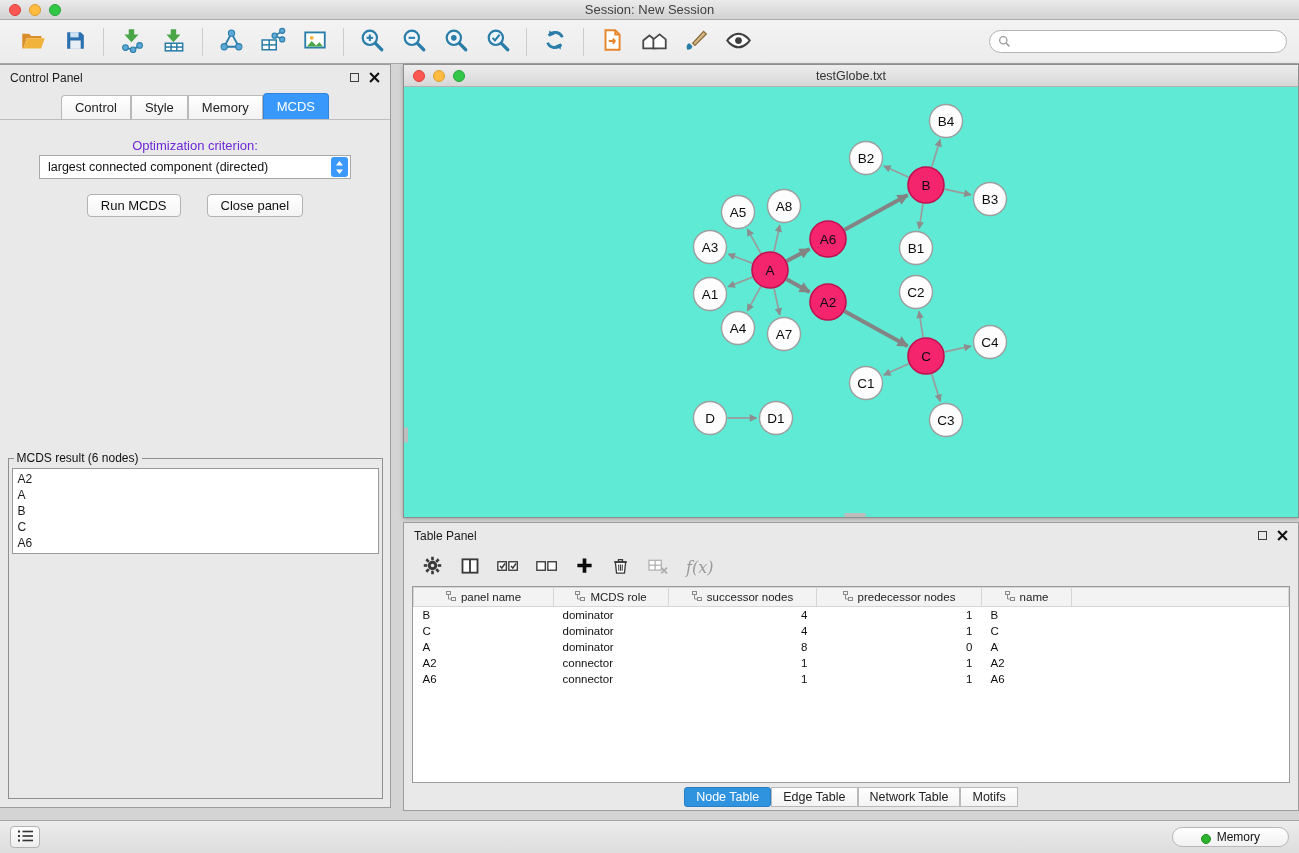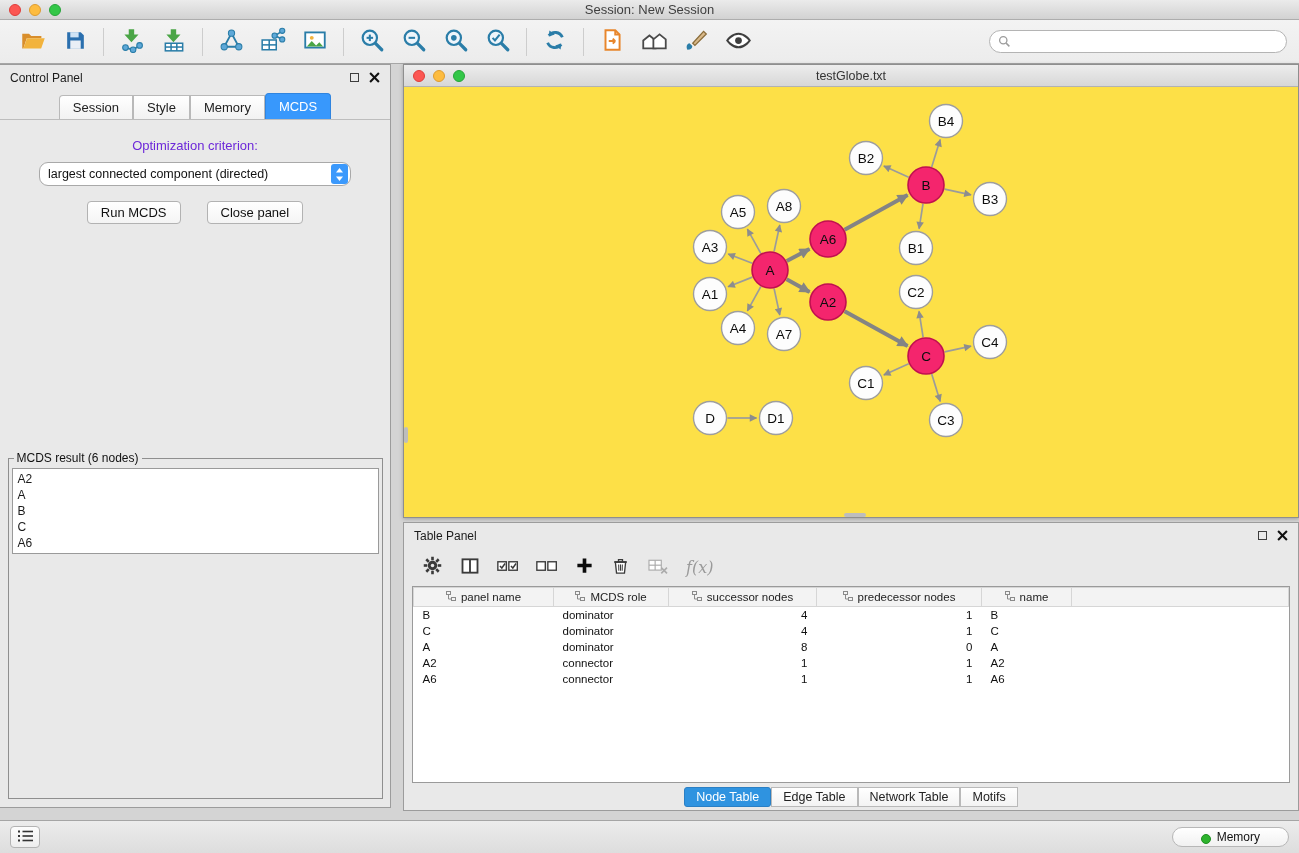--- a/index.html
+++ b/index.html
@@ -32,38 +32,38 @@
   .panel-header .ph-title{font-size:12px}
   .panel-ctrls{margin-left:auto;display:flex;gap:10px;align-items:center}
   .float-box{width:9px;height:9px;border:1.4px solid #3d3d3d;display:inline-block;cursor:pointer}
   .close-x{cursor:pointer;display:flex}
   .cp-tabbar{display:flex;justify-content:center;align-items:flex-end;padding-top:3px;border-bottom:1px solid #bdbdbd}
   .cp-tab{padding:4px 13px;font-size:13px;background:linear-gradient(#ffffff,#f2f2f2);border:1px solid #b9b9b9;border-bottom:none;color:#222;cursor:pointer}
   .cp-tab:first-child{border-radius:4px 0 0 0}
   .cp-tab.active{background:#3898fc;color:#fff;border-color:#2f84df;border-radius:4px 4px 0 0;padding:5px 13px}
   .cp-content{flex:1;display:flex;flex-direction:column;align-items:center;padding-top:18px}
   .opt-label{font-size:13px;color:#6d28d9}
-  .dropdown{margin-top:9px;width:312px;height:24px;background:#fff;border:1px solid #a9a9a9;border-radius:9px;display:flex;align-items:center;padding-left:8px;cursor:pointer;position:relative}
+  .dropdown{margin-top:2px;width:312px;height:24px;background:#fff;border:1px solid #a9a9a9;border-radius:0;display:flex;align-items:center;padding-left:8px;cursor:pointer;position:relative}
   .dd-text{font-size:12.5px;color:#111;flex:1}
   .dd-stepper{width:17px;height:20px;background:#3b99fc;border-radius:3px;display:flex;align-items:center;justify-content:center;margin-right:2px}
   .btn-row{margin-top:15px;display:flex;gap:26px}
   .push-btn{background:linear-gradient(#ffffff,#f4f4f4);border:1px solid #b2b2b2;border-radius:4px;padding:3px 13px;font-size:13px;color:#111;cursor:pointer}
   .result-fieldset{margin:auto 8px 8px;width:375px;height:348px;border:1px solid #8f8f8f;padding:3px;background:#e9e9e9}
   .result-fieldset legend{font-size:12px;padding:0 3px;margin-left:2px;color:#111}
   .result-list{background:#fff;border:1px solid #9a9a9a;width:100%;height:100%;overflow:auto;padding:2px 5px;font-size:12px;line-height:16px}
   .result-item{cursor:default}
 
   
   .right-side{width:896px;display:flex;flex-direction:column;margin-left:12px}
 
   
   .net-window{height:454px;background:#fff;border:1px solid #8e8e8e;display:flex;flex-direction:column;box-shadow:0 1px 4px rgba(0,0,0,.25)}
   .nw-titlebar{height:22px;background:linear-gradient(#ededed,#d7d7d7);border-bottom:1px solid #b2b2b2;display:flex;align-items:center;position:relative;flex:0 0 auto}
   .nw-title{position:absolute;left:0;right:0;text-align:center;font-size:12.5px;color:#333}
-  .nw-canvas{flex:1;position:relative;background:#fde047;overflow:hidden}
+  .nw-canvas{flex:1;position:relative;background:#5eead4;overflow:hidden}
   .nw-canvas svg{position:absolute;inset:0;font-family:"Liberation Sans",sans-serif}
   .scroll-nub-left{position:absolute;left:0;top:340px;width:4px;height:16px;background:#bdbdbd;border-radius:2px}
   .scroll-nub-bottom{position:absolute;bottom:0;left:440px;width:22px;height:4px;background:#bdbdbd;border-radius:2px}
   .resize-grip{position:absolute;right:1px;bottom:1px}
 
   
   .table-panel{flex:1;margin-top:4px;margin-bottom:9px;background:#e9e9e9;border:1px solid #9c9c9c;display:flex;flex-direction:column}
   .tp-toolbar{height:38px;display:flex;align-items:center;gap:17px;padding:0 18px;flex:0 0 auto}
   .tp-icon{display:flex;align-items:center;justify-content:center;cursor:pointer}
   .fx-label{font-family:"DejaVu Serif",serif;font-style:italic;font-size:16px;color:#9a9a9a;cursor:pointer}
@@ -254,21 +254,21 @@
             <svg width="11" height="11" viewBox="0 0 10 10">
               <g stroke="#111" stroke-width="1.9">
                 <line x1="1" y1="1" x2="9" y2="9"></line>
                 <line x1="9" y1="1" x2="1" y2="9"></line>
               </g>
             </svg>
           </span>
       </span>
     </div>
     <div class="cp-tabbar">
-      <div class="cp-tab">Session</div>
+      <div class="cp-tab">Control</div>
       <div class="cp-tab">Style</div>
       <div class="cp-tab">Memory</div>
       <div class="cp-tab active">MCDS</div>
     </div>
     <div class="cp-content">
       <div class="opt-label">Optimization criterion:</div>
       <div class="dropdown">
         <span class="dd-text">largest connected component (directed)</span>
         <span class="dd-stepper">
             <svg width="9" height="15" viewBox="0 0 9 15">

